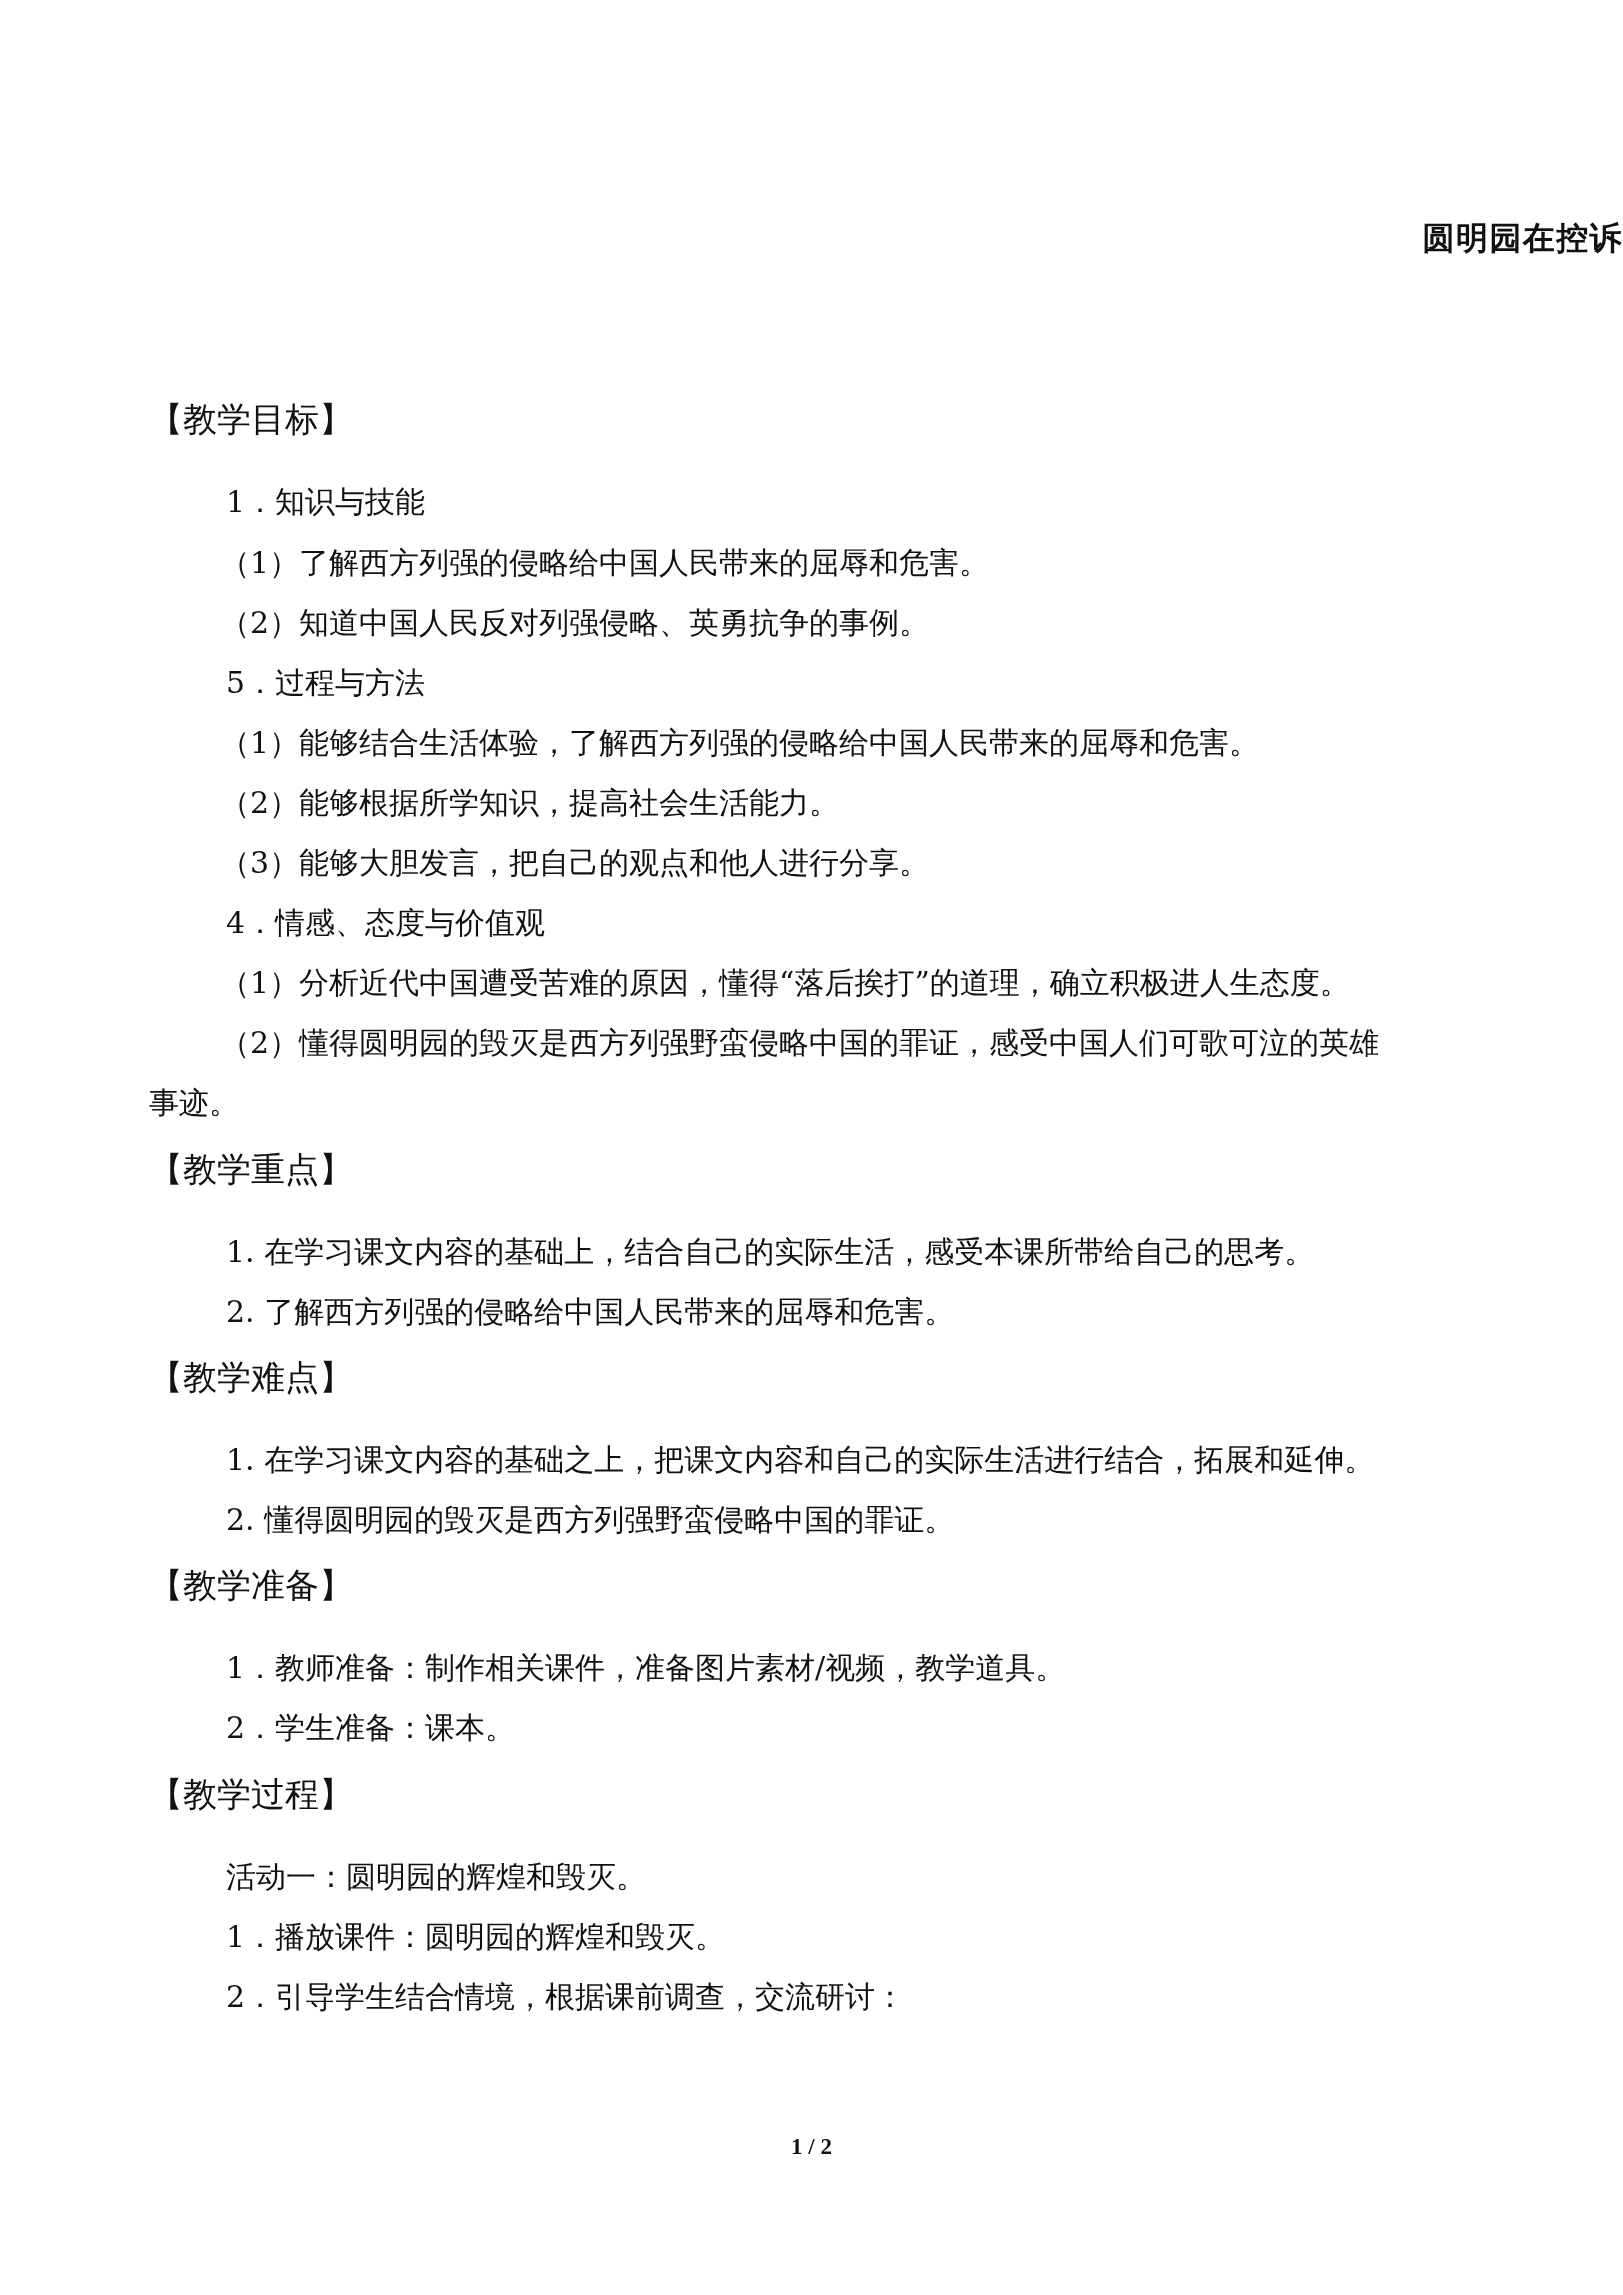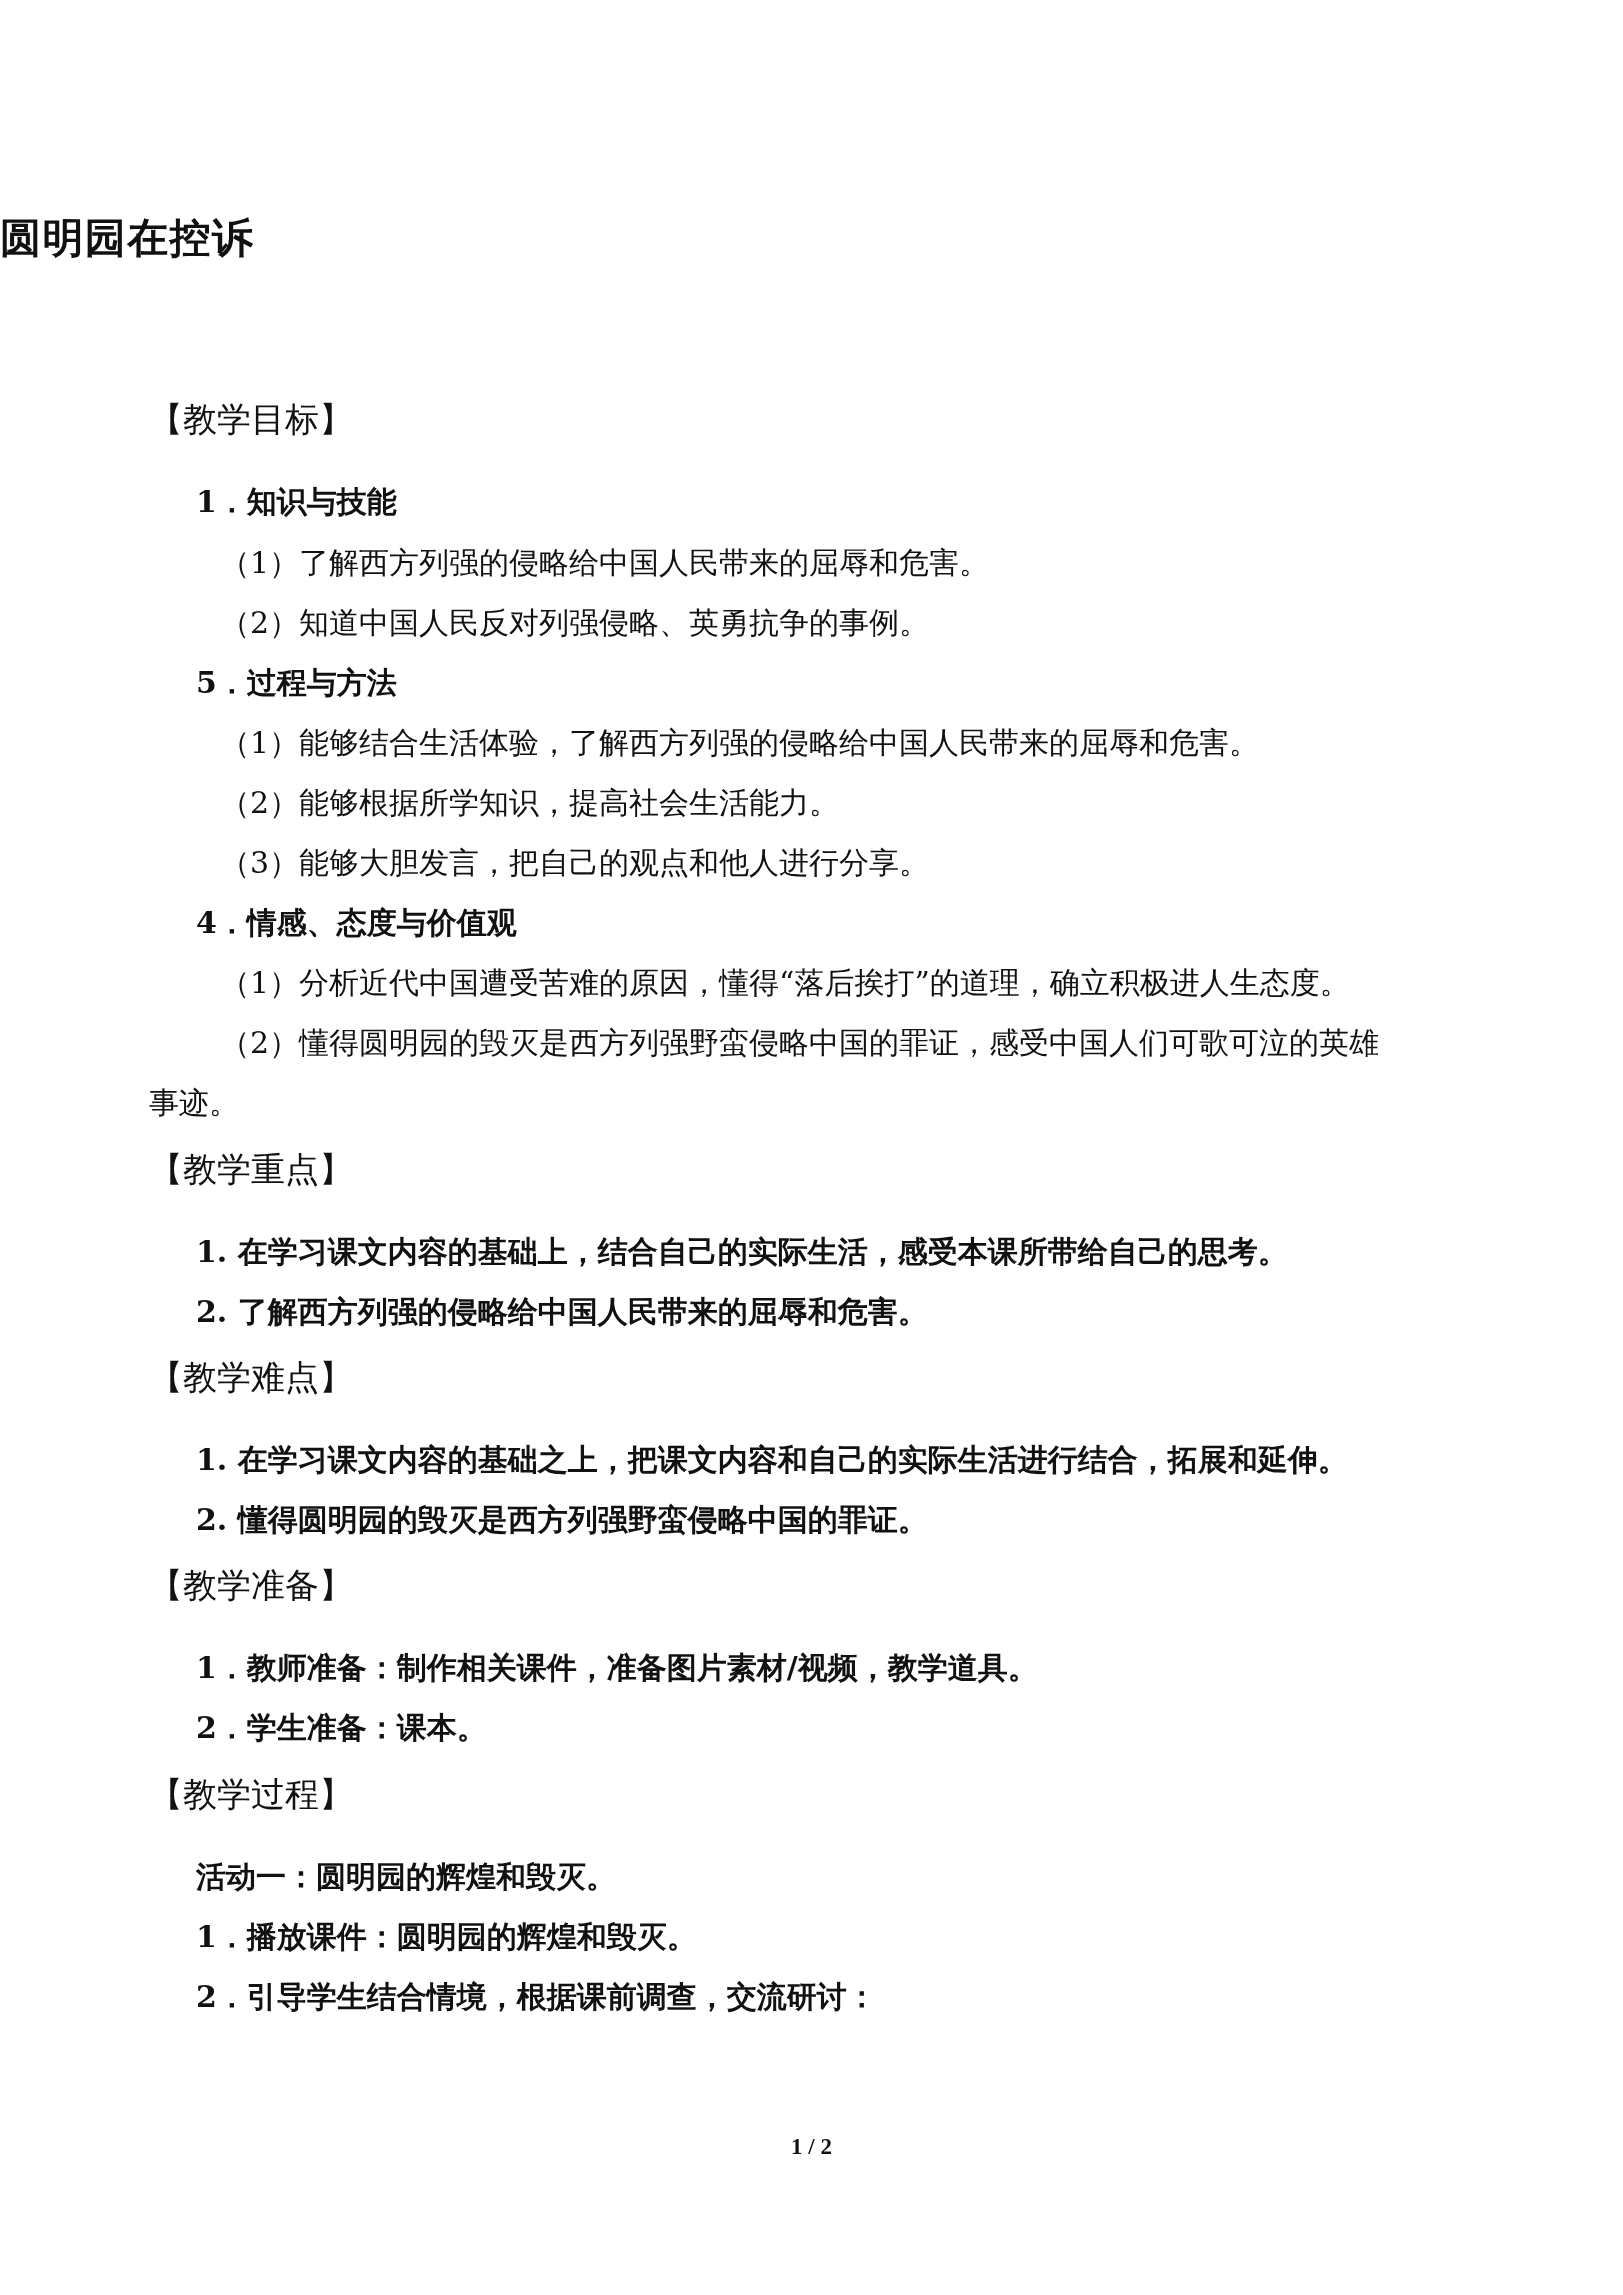--- a/index.html
+++ b/index.html
@@ -1,25 +1,25 @@
 <!DOCTYPE html>
 <html style="font-size:11px"><head>
 <meta charset="utf-8">
 <style>
   html, body { margin: 0; padding: 0; background: #ffffff; }
   body { width: 1623px; height: 2295px; position: relative; overflow: hidden;
          font-family: "DejaVu Serif", "Liberation Serif", serif; color: #111; }
   .page { position: absolute; left: 0; top: 0; width: 1623px; height: 2295px; }
-  .title { position: absolute; left: 0; width: 1623px; top: 211px; text-align: left;
+  .title { position: absolute; left: 0; width: 1623px; top: 211px; text-align: right;
            font-family: "DejaVu Sans", "Liberation Sans", sans-serif; font-weight: bold;
-           font-size: 41px; line-height: 55px; letter-spacing: 1.4px; }
+           font-size: 32px; line-height: 55px; letter-spacing: 1.4px; }
   .line { position: absolute; font-size: 30px; line-height: 41px; white-space: nowrap; }
   .heading { position: absolute; left: 149px; font-family: "DejaVu Sans", "Liberation Sans", sans-serif;
              font-weight: normal; font-size: 34px; line-height: 48px; white-space: nowrap; }
-  .l1 { left: 196px; font-weight: bold; }
+  .l1 { left: 226px; }
   .l2 { left: 220px; }
   .l0 { left: 149px; }
   .footer { position: absolute; left: 0; width: 1623px; top: 2134px; text-align: center;
             font-family: "Liberation Serif", "DejaVu Serif", serif; font-weight: bold; font-size: 23px; }
 </style>
 </head>
 <body>
 
 <div class="page">
   <div class="title">圆明园在控诉</div>

